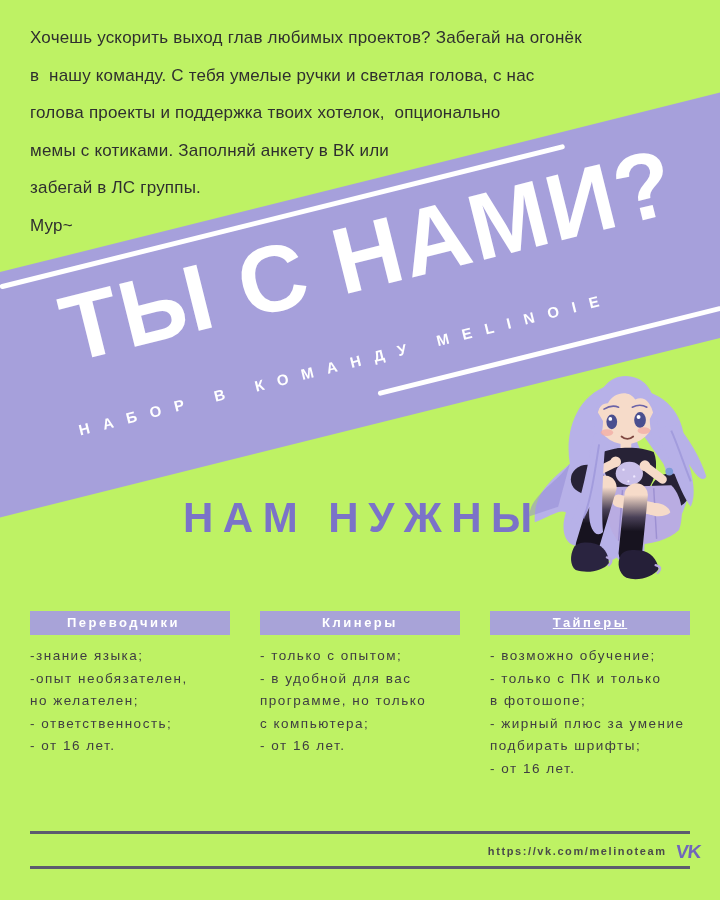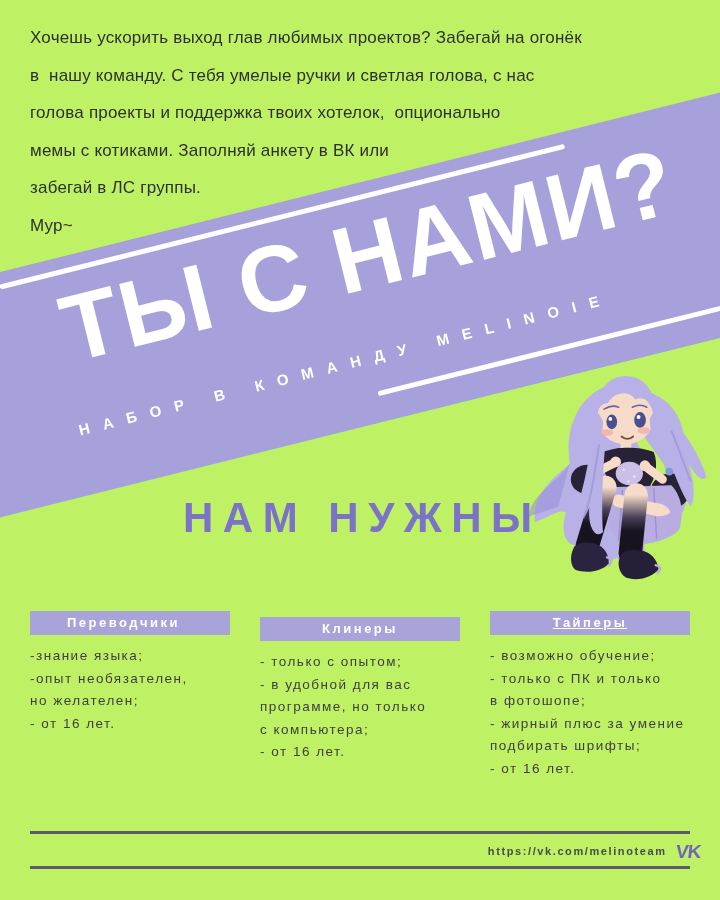--- a/index.html
+++ b/index.html
@@ -35,21 +35,21 @@
   .mascot{position:absolute;left:525px;top:357px;width:195px;height:235px;}
   .mascot svg{display:block;width:100%;height:100%;}
   
   .columns{position:absolute;left:30px;top:611px;width:660px;display:flex;gap:30px;}
   .col{width:200px;}
   .col-header{
     height:24px;line-height:24px;background:var(--bar);color:#ffffff;
     font-weight:bold;font-size:13px;letter-spacing:2.5px;box-sizing:border-box;
   }
   .col:nth-child(1) .col-header{text-align:center;padding-right:13px;}
-  .col:nth-child(2) .col-header{text-align:center;margin-top:6px;}
+  .col:nth-child(2) .col-header{text-align:center;}
   .col:nth-child(3) .col-header{text-align:center;text-decoration:underline;}
   .col-list{margin-top:10px;color:var(--body);font-size:13.5px;line-height:22.5px;letter-spacing:1.5px;}
   .col-list div{white-space:pre;}
   
   .rule{position:absolute;left:30px;right:30px;height:3px;background:var(--line);}
   .rule.r1{top:831px;}
   .rule.r2{top:866px;}
   .footer-row{position:absolute;top:840px;right:20px;height:22px;display:flex;align-items:center;gap:9px;}
   .footer-url{color:var(--url);font-size:11px;letter-spacing:1.6px;white-space:pre;font-weight:bold;}
   .vk-logo{color:var(--vk);font-weight:bold;font-size:19px;letter-spacing:-1px;transform:skewX(-6deg);line-height:1;}
@@ -155,20 +155,21 @@
     </svg>
   </div>
 
   <div class="columns">
     <div class="col">
       <div class="col-header">Переводчики</div>
       <div class="col-list">
           <div>-знание языка;</div>
           <div>-опыт необязателен,</div>
           <div>но желателен;</div>
+          <div>- ответственность;</div>
           <div>- от 16 лет.</div>
         </div>
     </div>
     <div class="col">
       <div class="col-header">Клинеры</div>
       <div class="col-list">
           <div>- только с опытом;</div>
           <div>- в удобной для вас</div>
           <div>программе, но только</div>
           <div>с компьютера;</div>

